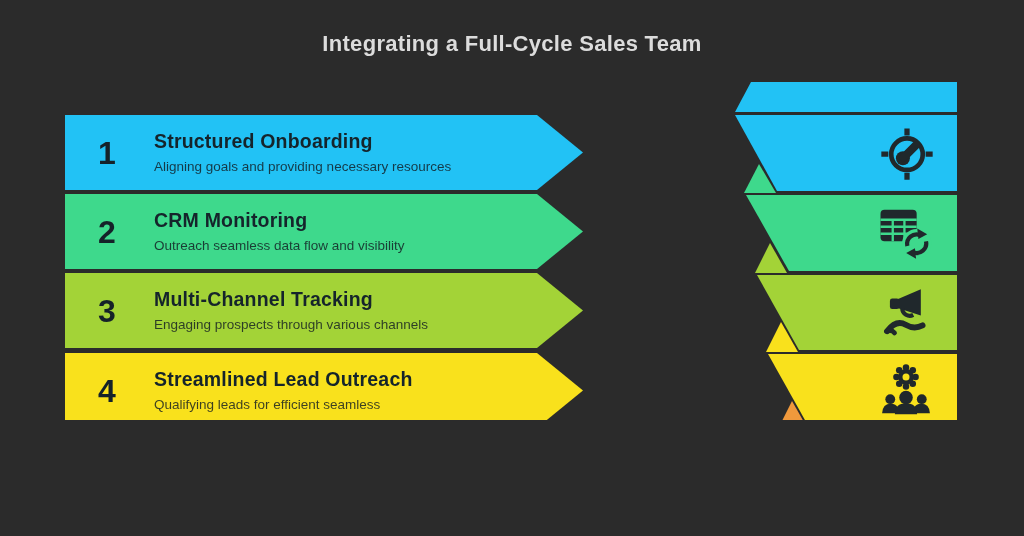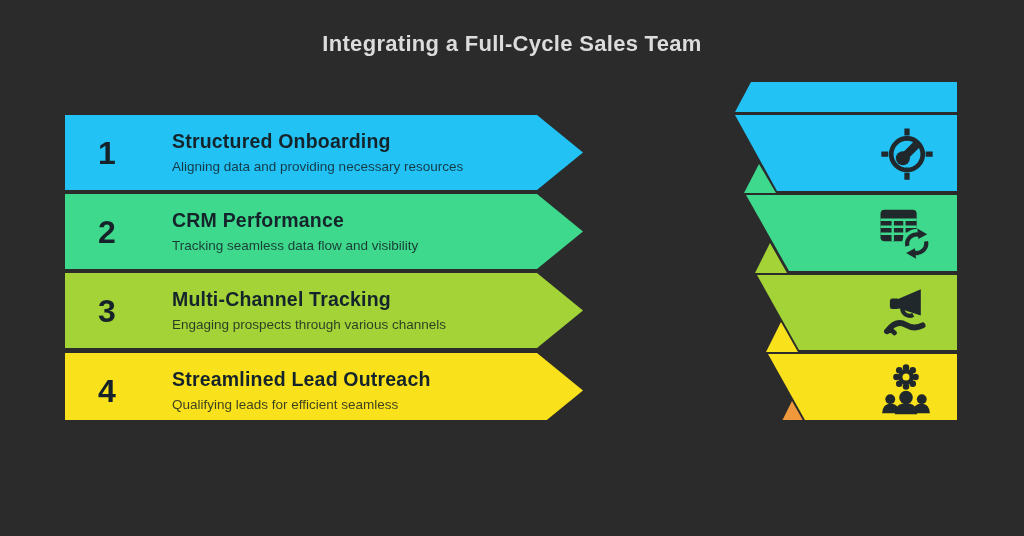--- a/index.html
+++ b/index.html
@@ -15,21 +15,21 @@
   
   .step{
     position:absolute;left:65px;width:518px;height:75px;
     clip-path:polygon(0 0,472px 0,100% 50%,472px 100%,0 100%);
     display:flex;align-items:center;
   }
   .step .num{
     width:84px;flex:0 0 84px;text-align:center;
     font-size:32px;font-weight:700;color:#152229;line-height:1;
   }
-  .step .txt{margin-left:23px;}
+  .step .txt{margin-left:5px;}
   .step .t{
     font-size:19.5px;font-weight:700;color:#15242b;line-height:1.15;
     margin-bottom:7px;letter-spacing:.2px;
   }
   .step .s{
     font-size:13.5px;font-weight:400;color:rgba(18,28,34,.82);line-height:1.2;
   }
   .step1{top:115px}.step2{top:194px}.step3{top:273px}
   .step4{top:353px}.step5{top:432px}
   
@@ -45,28 +45,28 @@
 
 <div class="stage">
 
   <h1 class="page-title">Integrating a Full-Cycle Sales Team</h1>
 
   <section>
     <div class="step step1" style="background-color: rgb(34, 194, 245);">
       <span class="num">1</span>
       <div class="txt">
         <div class="t">Structured Onboarding</div>
-        <div class="s">Aligning data and providing necessary resources</div>
+        <div class="s">Aligning goals and providing necessary resources</div>
       </div>
     </div>
     <div class="step step2" style="background-color: rgb(62, 217, 140);">
       <span class="num">2</span>
       <div class="txt">
-        <div class="t">CRM Performance</div>
-        <div class="s">Tracking seamless data flow and visibility</div>
+        <div class="t">CRM Monitoring</div>
+        <div class="s">Outreach seamless data flow and visibility</div>
       </div>
     </div>
     <div class="step step3" style="background-color: rgb(163, 211, 55);">
       <span class="num">3</span>
       <div class="txt">
         <div class="t">Multi-Channel Tracking</div>
         <div class="s">Engaging prospects through various channels</div>
       </div>
     </div>
     <div class="step step4" style="background-color: rgb(249, 225, 28);">

